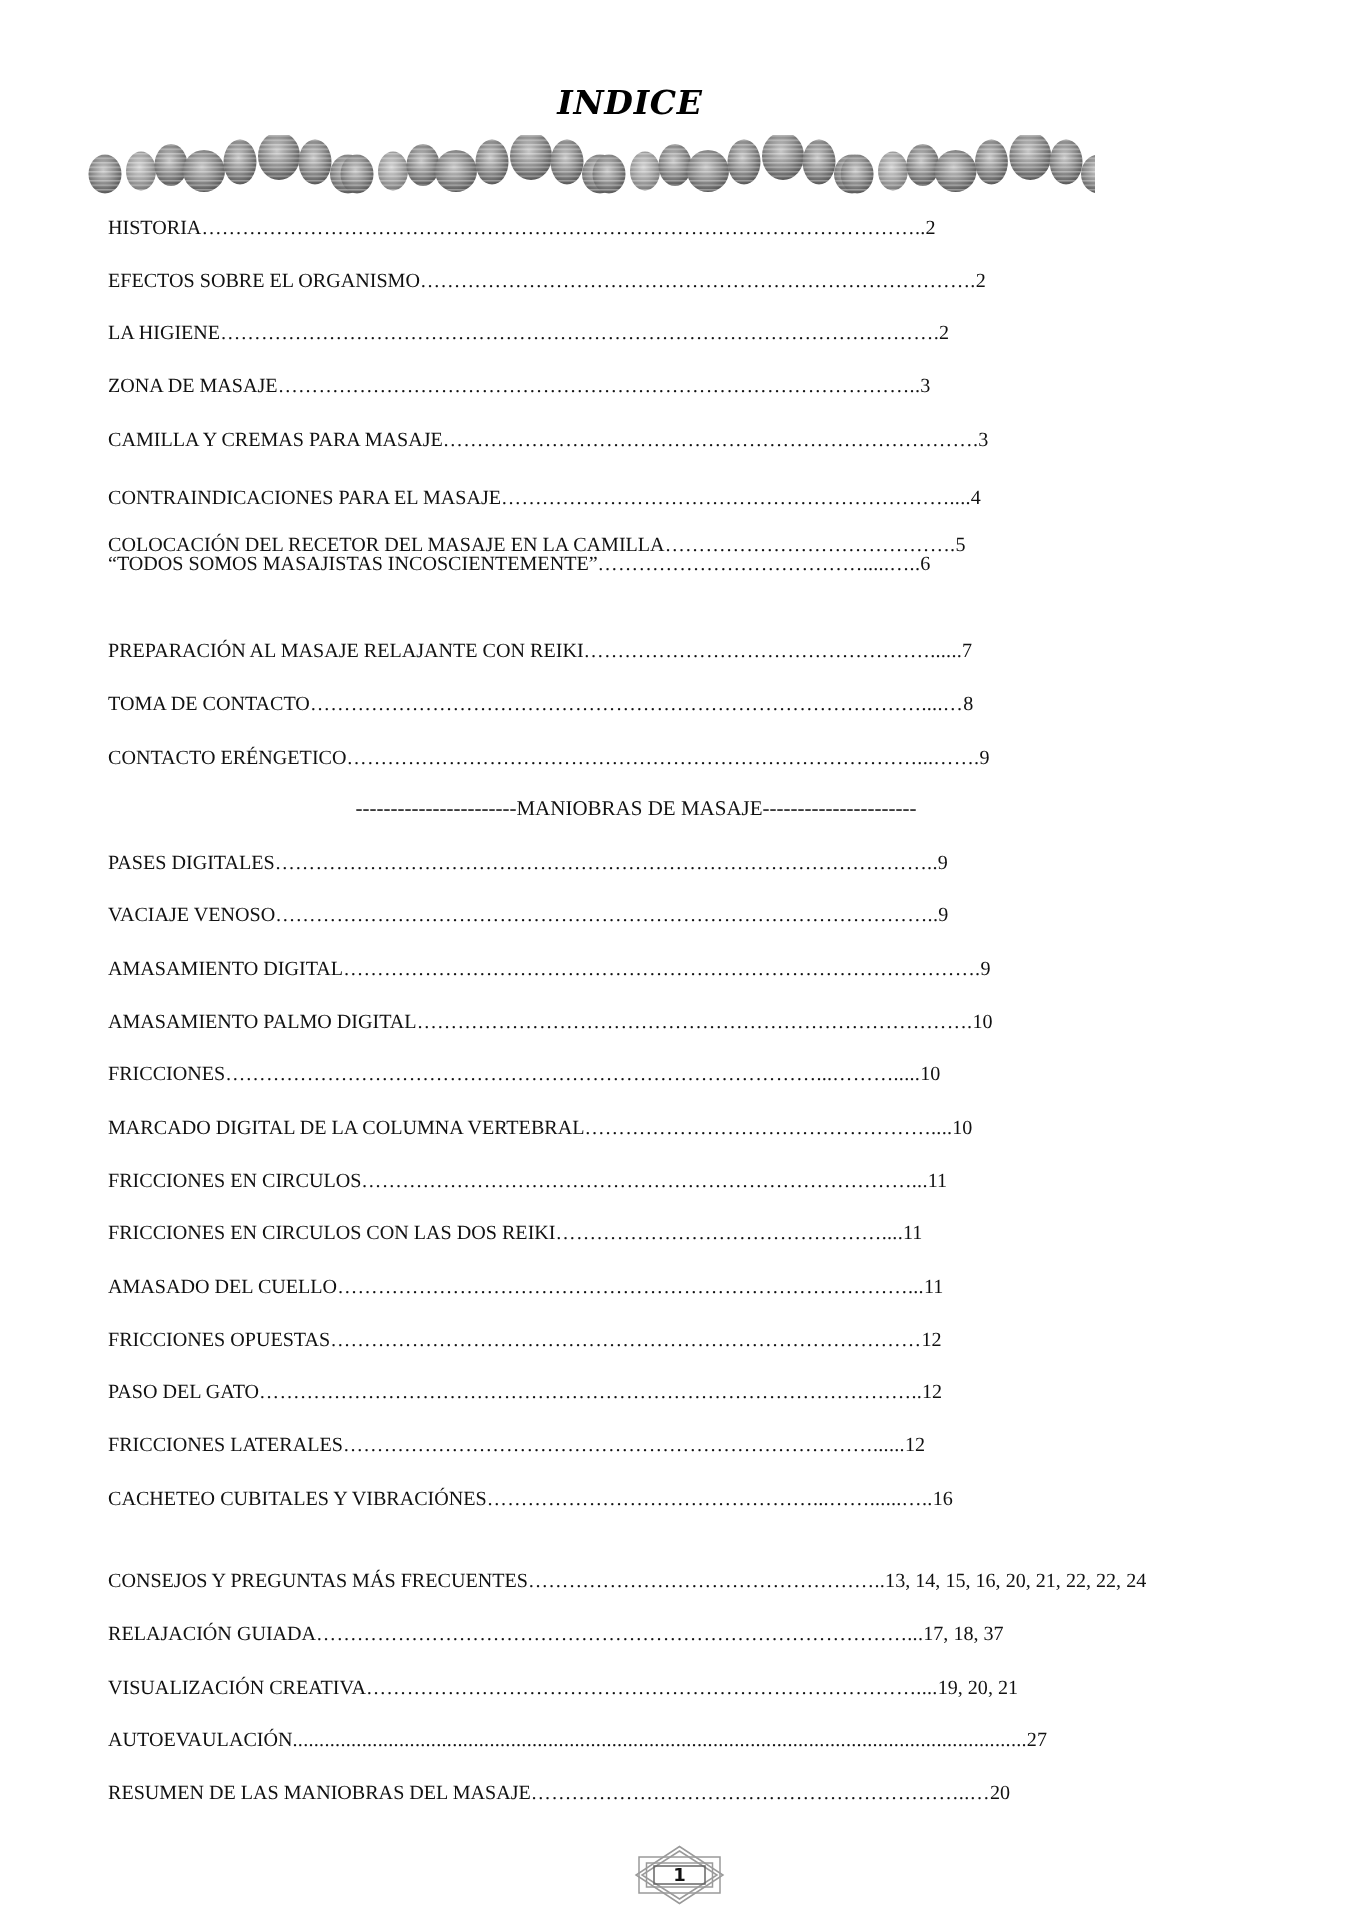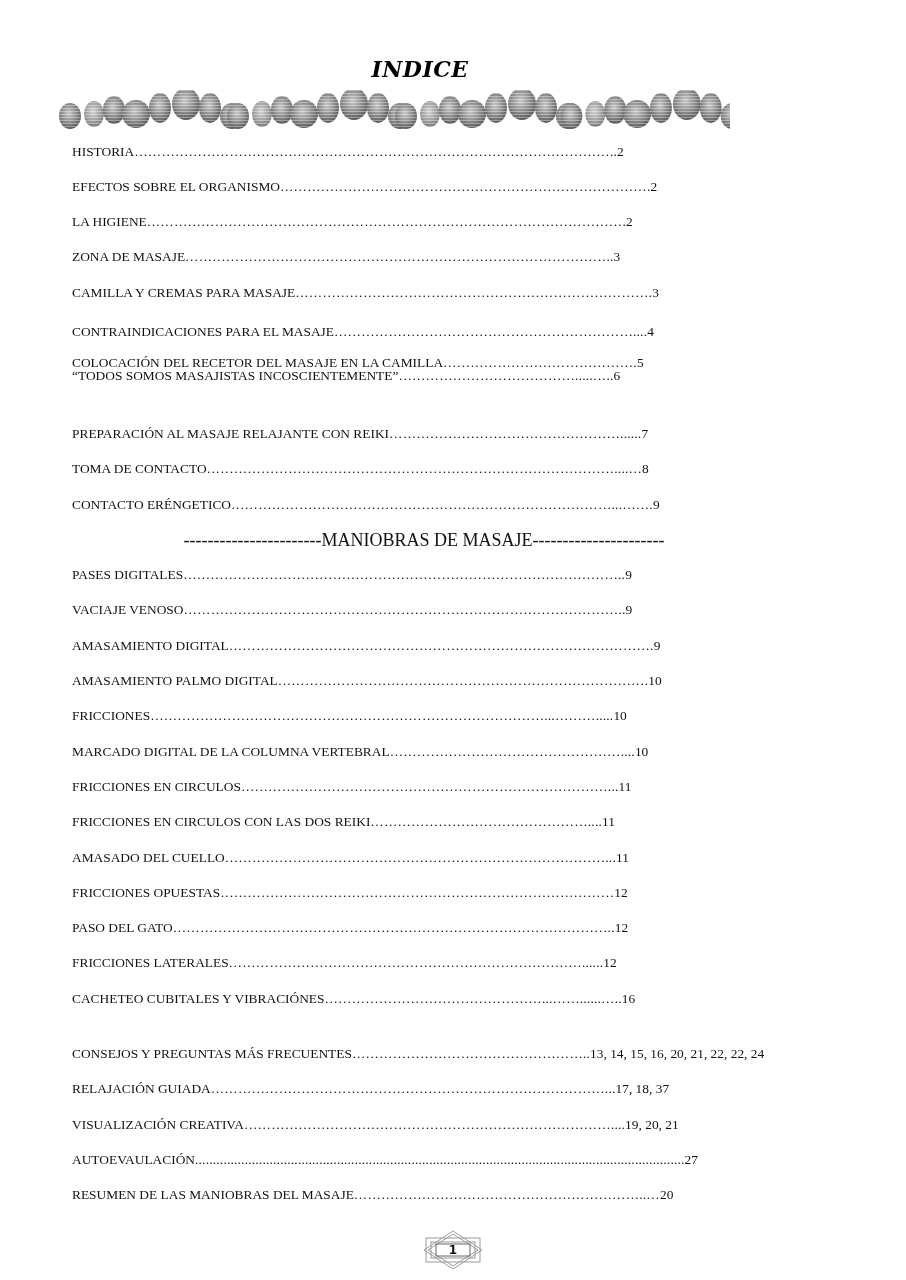--- a/index.html
+++ b/index.html
@@ -5,21 +5,21 @@
   html, body { margin: 0; padding: 0; background: #ffffff; }
   body { width: 906px; height: 1280px; position: relative; overflow: hidden;
          font-family: "Liberation Serif", "DejaVu Serif", serif; color: #111; }
   .title { position: absolute; top: 56px; left: 0; width: 840px; text-align: center;
            font-family: "DejaVu Serif", serif; font-style: italic; font-weight: bold;
            font-size: 22px; letter-spacing: 0.5px; color: #000; }
   .banner { position: absolute; top: 90px; left: 58px; width: 672px; height: 42px; }
   .toc { position: absolute; top: 0; left: 0; width: 906px; }
   .row { position: absolute; left: 52px; font-size: 13.4px; white-space: nowrap; line-height: 16px; margin-left: 20px; }
   .row .dots { letter-spacing: 0.2px; }
-  .section { position: absolute; left: 0; width: 848px; text-align: center; font-size: 18px;
+  .section { position: absolute; left: 0; width: 848px; text-align: center; font-size: 14px;
              line-height: 16px; white-space: nowrap; }
   .pagebox { position: absolute; top: 1230px; left: 422px; width: 62px; height: 40px; }
   .pagenum { position: absolute; top: 1243px; left: 422px; width: 62px; text-align: center;
              font-family: "DejaVu Sans", sans-serif; font-weight: bold; font-size: 12px; }
 </style>
 </head>
 <body>
 
 <div class="title">INDICE</div>
 

